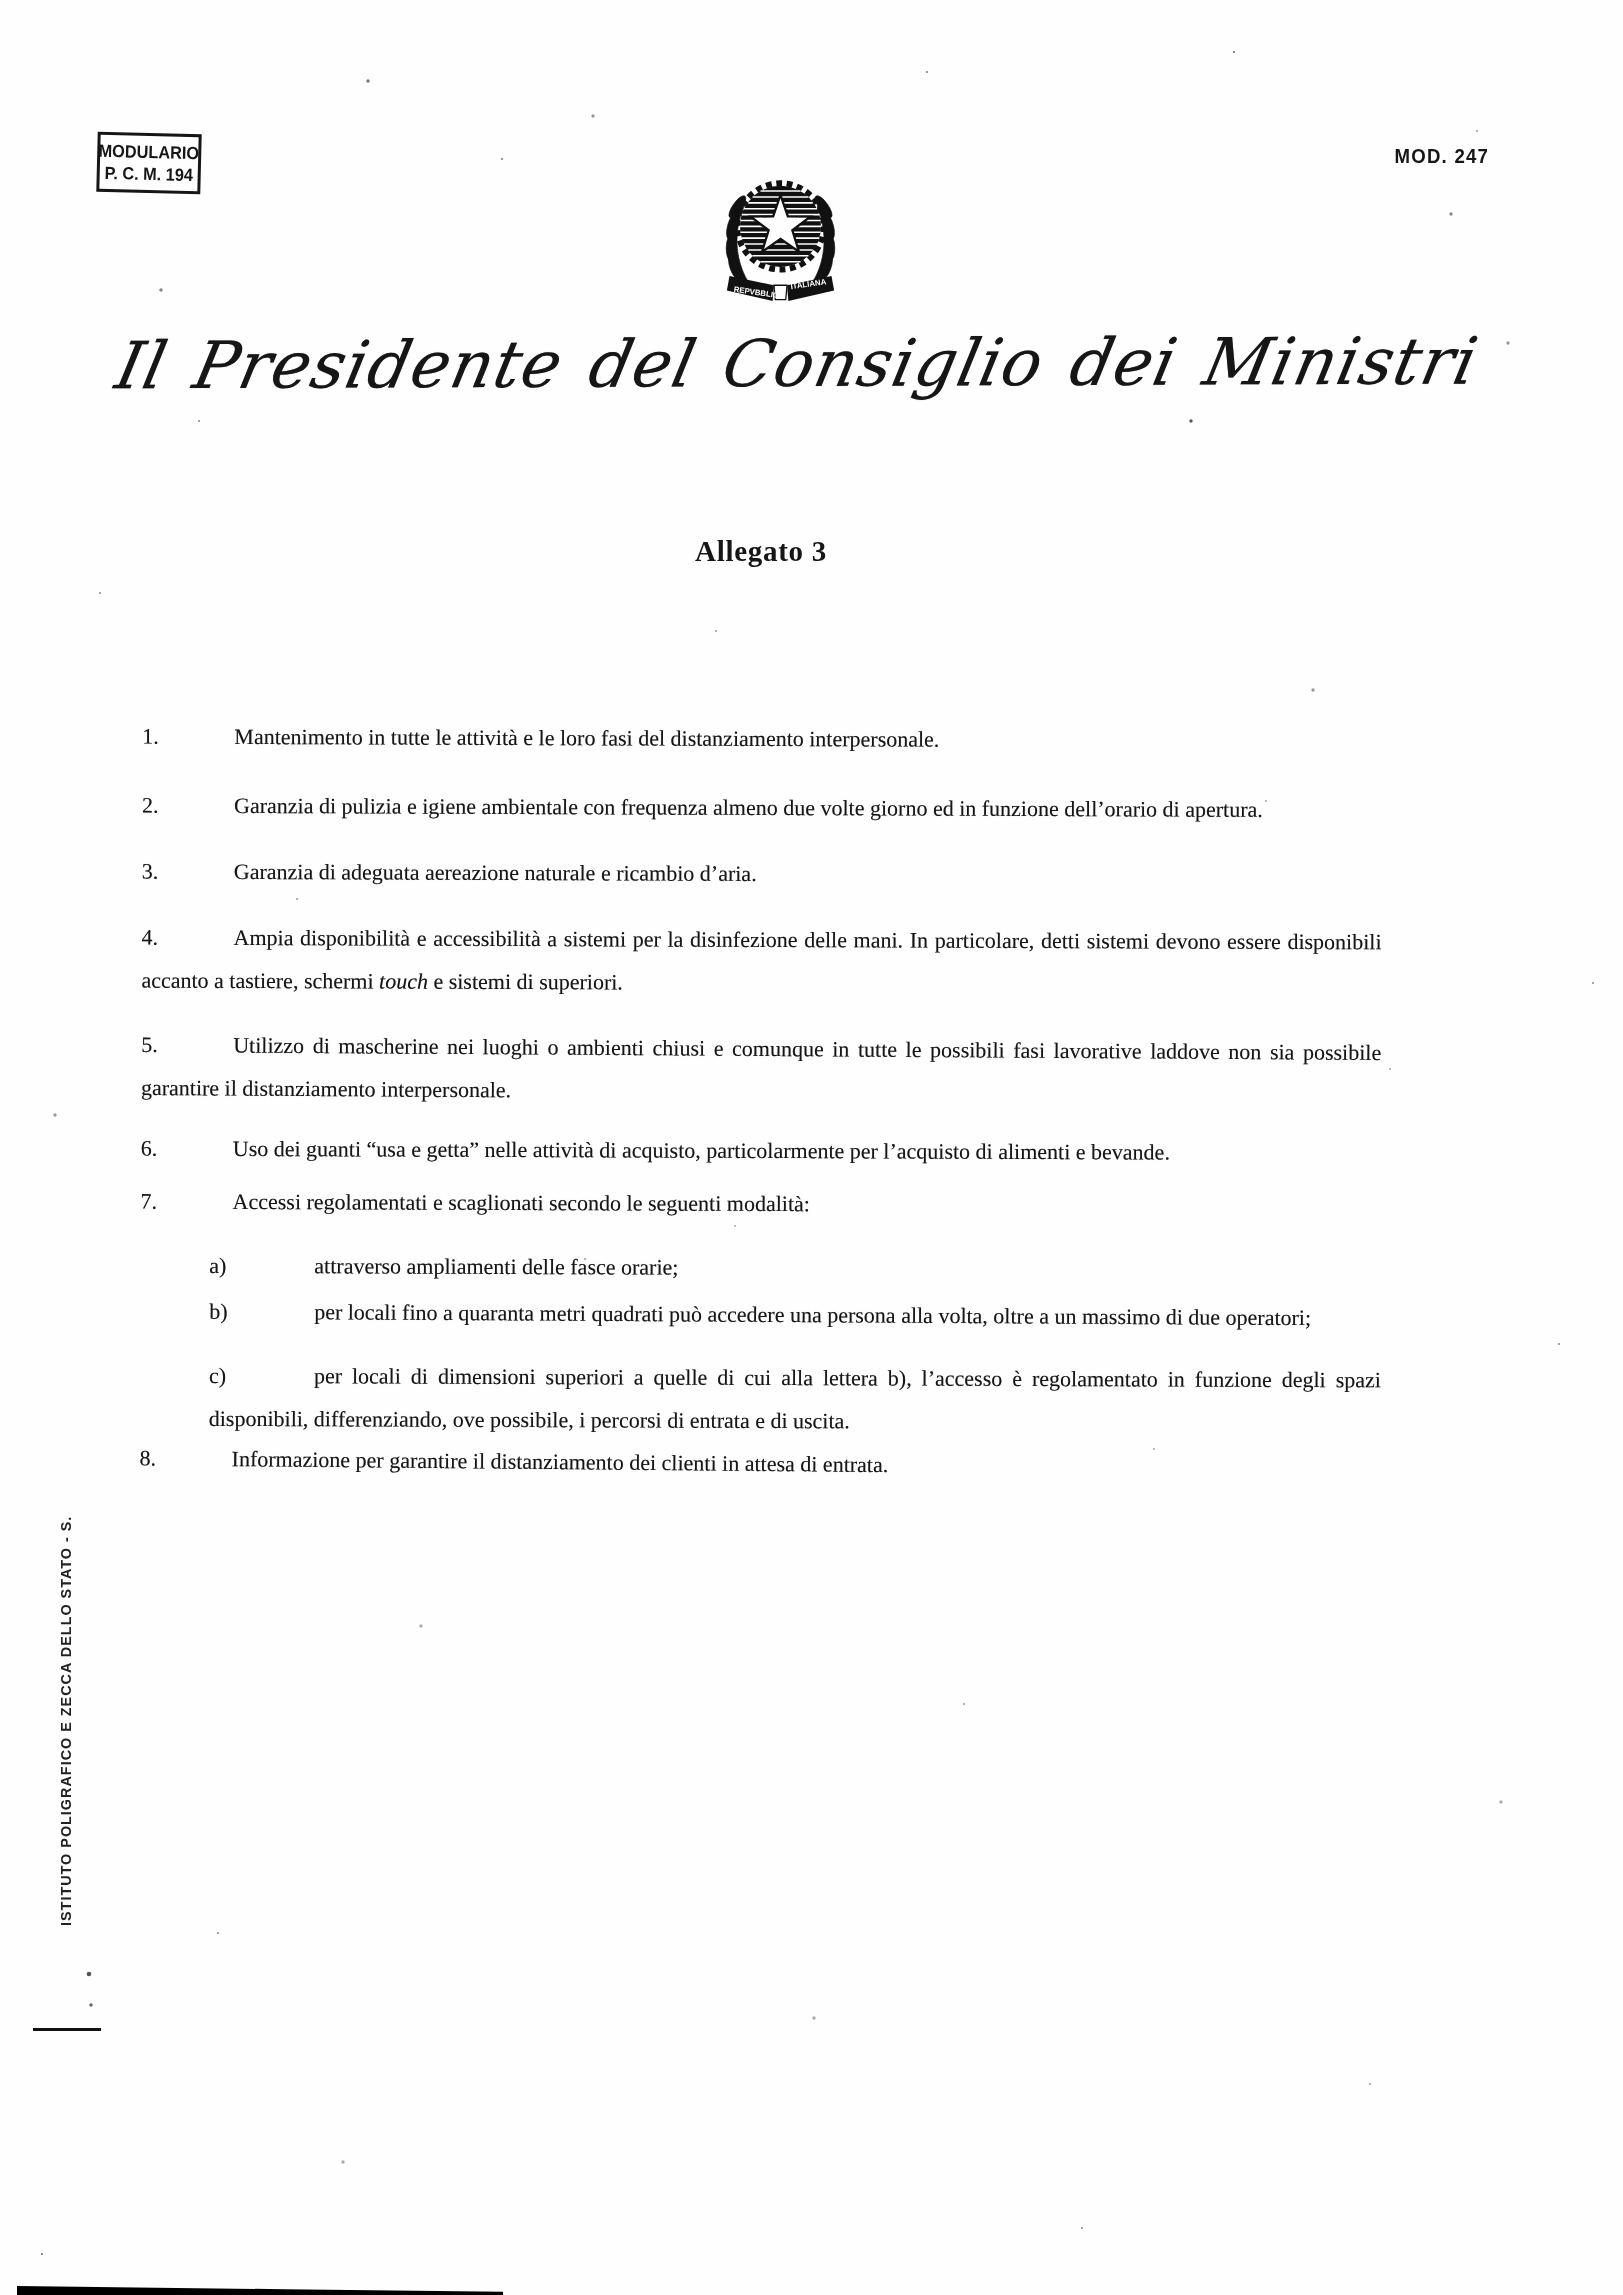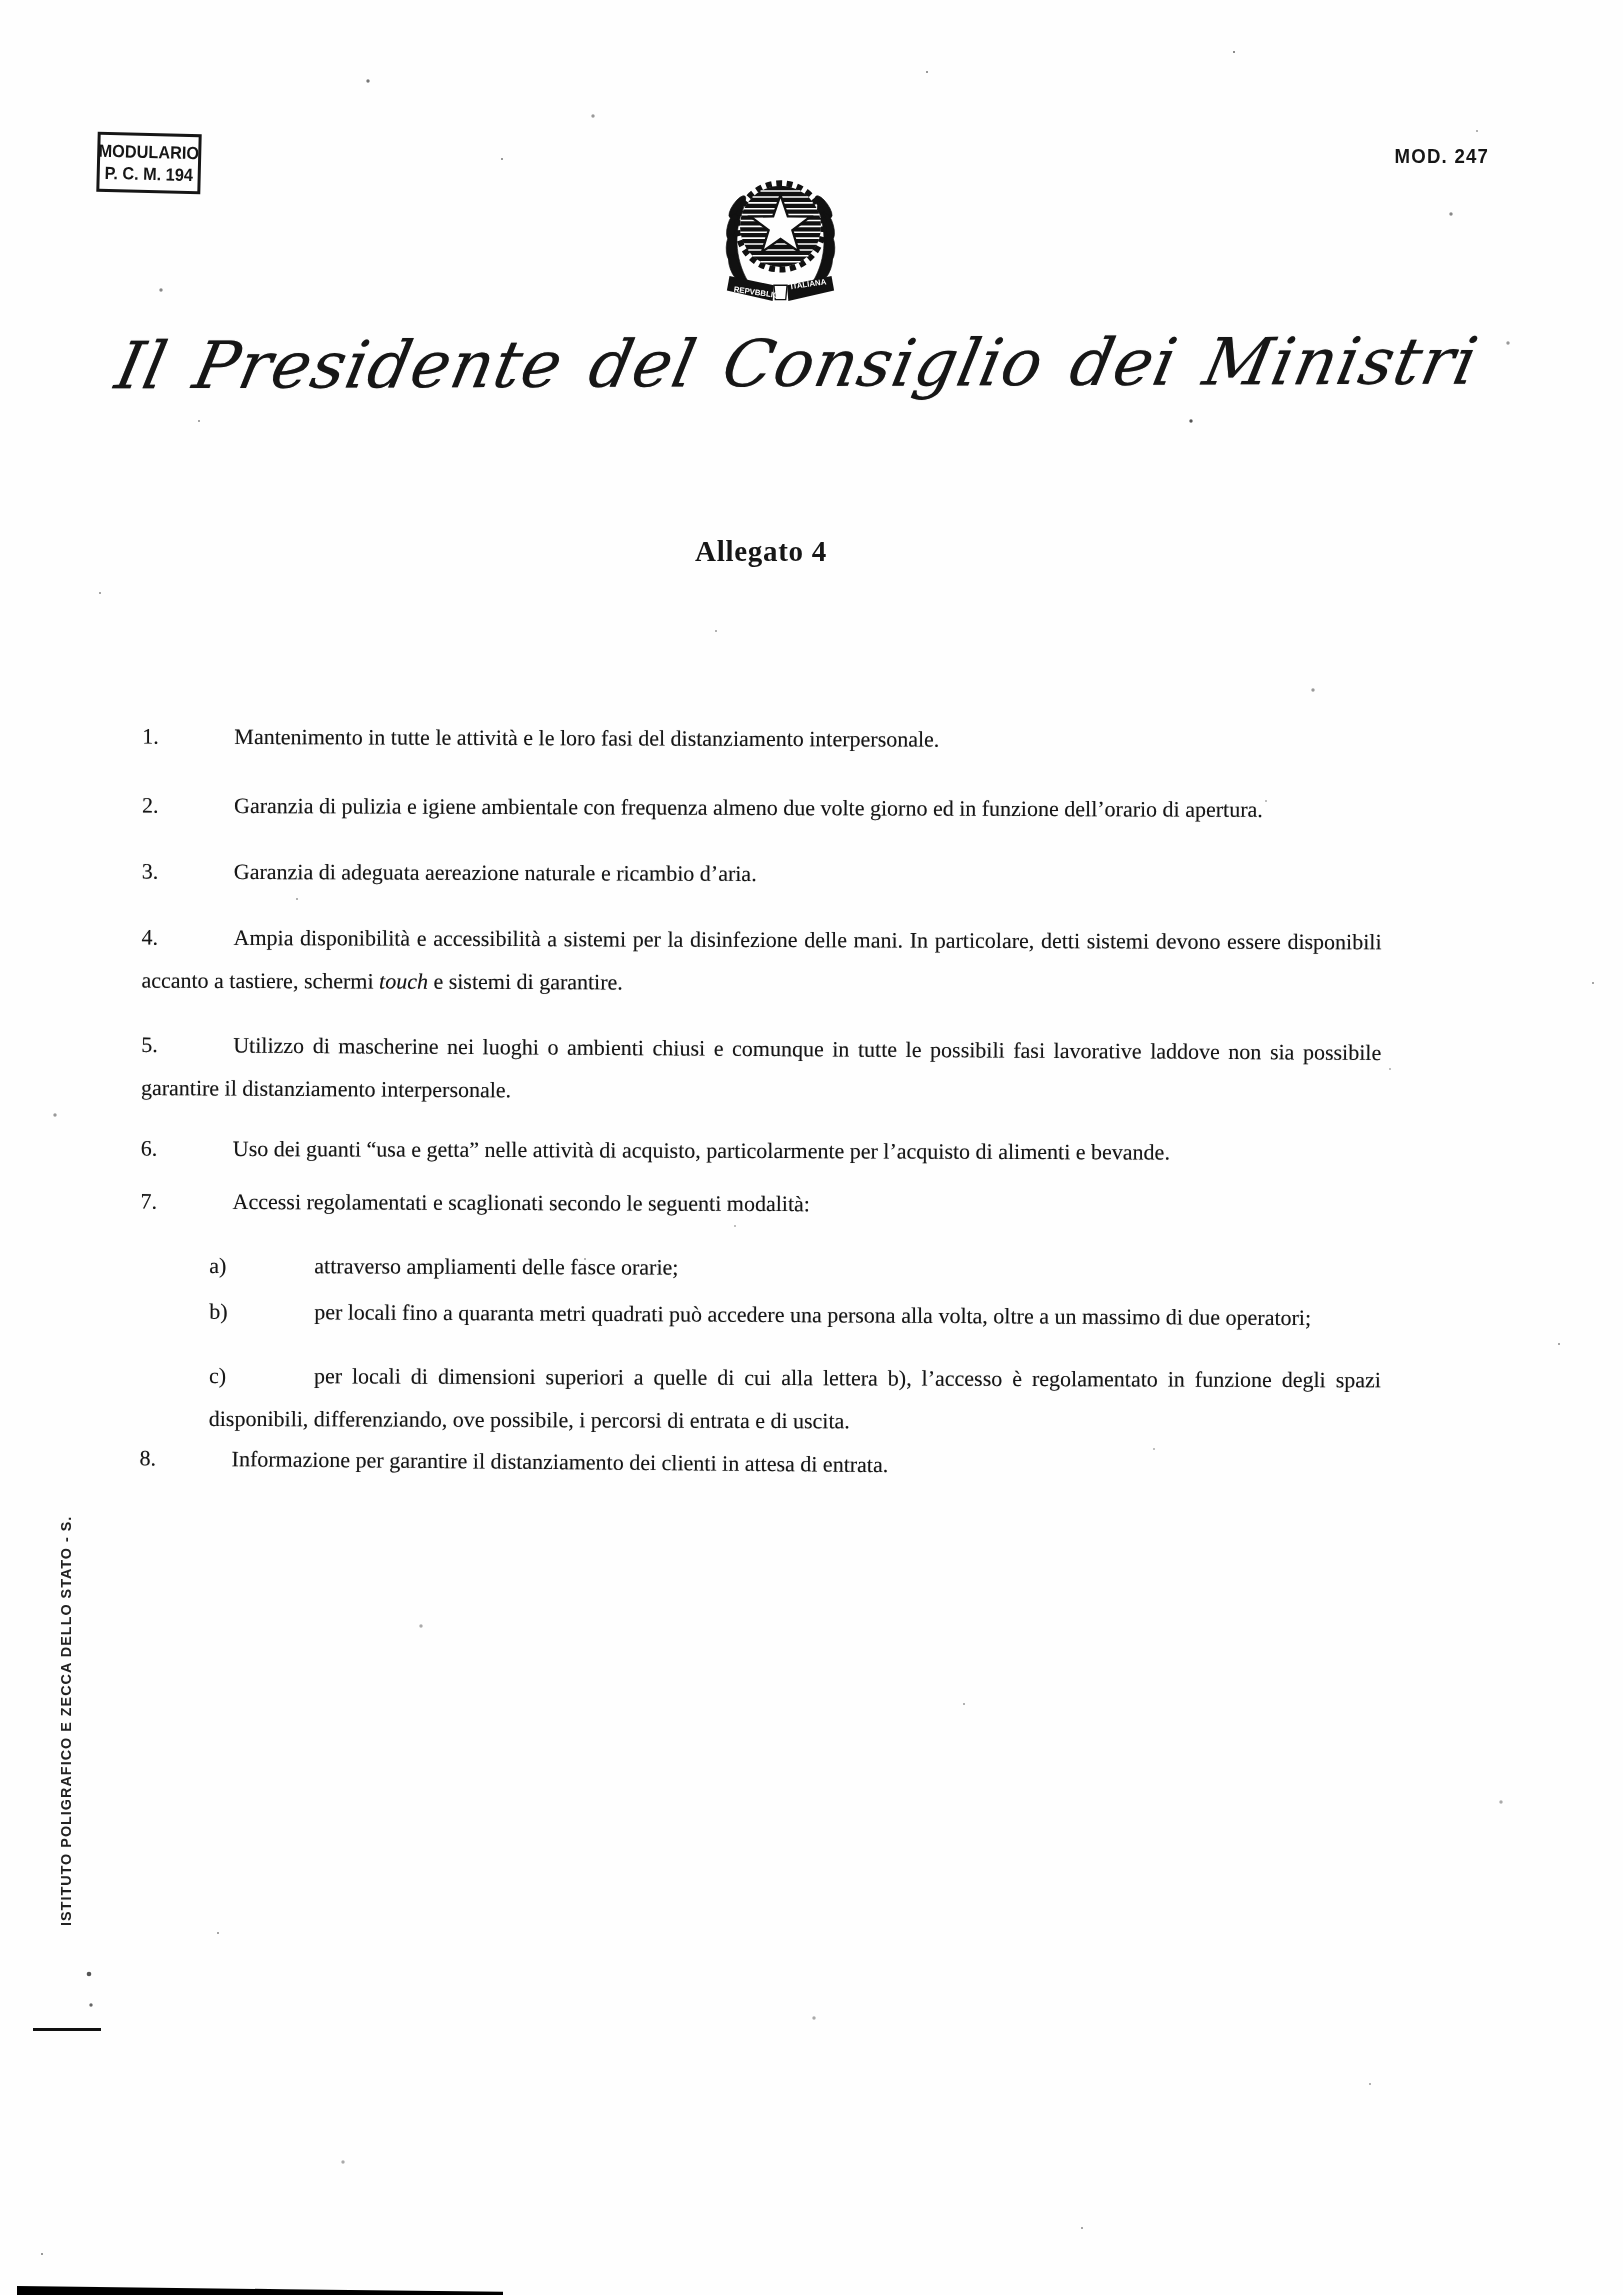--- a/index.html
+++ b/index.html
@@ -146,34 +146,34 @@
         <path d="M184,176 L116,190 L118,214 L188,198 Z" fill="#111"></path>
         <path d="M96,190 L116,190 L114,212 L98,212 Z" fill="#fefefe" stroke="#111" stroke-width="2"></path>
         <text x="34" y="200" font-family="Liberation Sans, sans-serif" font-size="12" font-weight="bold" fill="#fefefe" transform="rotate(8 34 200)">REPVBBLICA</text>
         <text x="122" y="196" font-family="Liberation Sans, sans-serif" font-size="12" font-weight="bold" fill="#fefefe" transform="rotate(-8 122 196)">ITALIANA</text>
       </g>
     </svg>
   </div>
 
   <div class="letterhead">Il Presidente del Consiglio dei Ministri</div>
 
-  <div class="annex">Allegato 4</div>
+  <div class="annex">Allegato 3</div>
 
   <div class="content">
     <p class="item i1">
       <span class="num">1.</span><span>Mantenimento in tutte le attività e le loro fasi del distanziamento interpersonale.</span>
     </p>
     <p class="item i2">
       <span class="num">2.</span><span>Garanzia di pulizia e igiene ambientale con frequenza almeno due volte giorno ed in funzione dell’orario di apertura.</span>
     </p>
     <p class="item i3">
       <span class="num">3.</span><span>Garanzia di adeguata aereazione naturale e ricambio d’aria.</span>
     </p>
     <p class="item i4">
-      <span class="num">4.</span><span>Ampia disponibilità e accessibilità a sistemi per la disinfezione delle mani. In particolare, detti sistemi devono essere disponibili accanto a tastiere, schermi </span><em>touch</em><span> e sistemi di garantire.</span>
+      <span class="num">4.</span><span>Ampia disponibilità e accessibilità a sistemi per la disinfezione delle mani. In particolare, detti sistemi devono essere disponibili accanto a tastiere, schermi </span><em>touch</em><span> e sistemi di superiori.</span>
     </p>
     <p class="item i5">
       <span class="num">5.</span><span>Utilizzo di mascherine nei luoghi o ambienti chiusi e comunque in tutte le possibili fasi lavorative laddove non sia possibile garantire il distanziamento interpersonale.</span>
     </p>
     <p class="item i6">
       <span class="num">6.</span><span>Uso dei guanti “usa e getta” nelle attività di acquisto, particolarmente per l’acquisto di alimenti e bevande.</span>
     </p>
     <p class="item i7">
       <span class="num">7.</span><span>Accessi regolamentati e scaglionati secondo le seguenti modalità:</span>
     </p>

